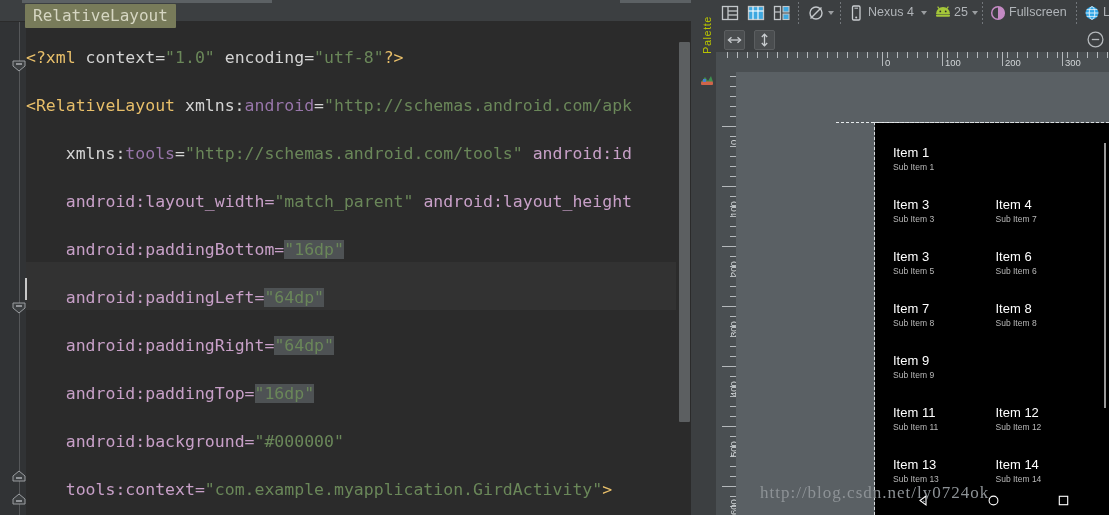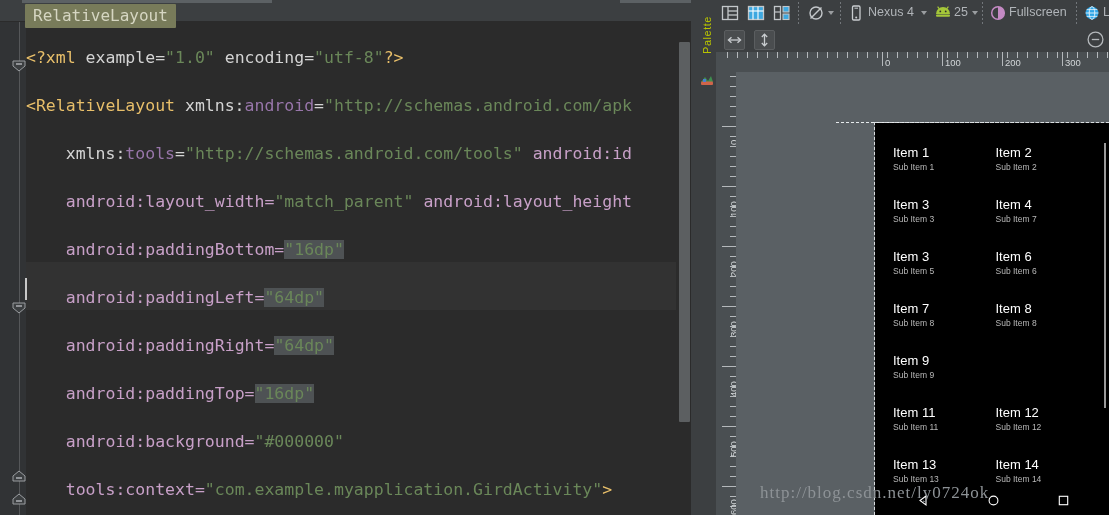--- a/index.html
+++ b/index.html
@@ -150,21 +150,21 @@
         <rect x="6" y="12" width="6" height="1.8" fill="#b8b8b8"></rect>
         <rect x="6.6" y="14.3" width="4.8" height="1.6" fill="#9a9a9a"></rect>
       </svg>
     </div>
 
     <div class="cursor-line"></div>
     <div class="cursor-line2"></div>
     <div class="caret"></div>
 
     <div class="code">
-<div class="ln"><span class="tag">&lt;?xml</span> <span class="white">example=</span><span class="str">"1.0"</span> <span class="white">encoding=</span><span class="str">"utf-8"</span><span class="tag">?&gt;</span></div>
+<div class="ln"><span class="tag">&lt;?xml</span> <span class="white">context=</span><span class="str">"1.0"</span> <span class="white">encoding=</span><span class="str">"utf-8"</span><span class="tag">?&gt;</span></div>
 <div class="ln"><span class="tag">&lt;RelativeLayout</span> <span class="white">xmlns:</span><span class="ns">android</span><span class="white">=</span><span class="str">"http://schemas.android.com/apk</span></div>
 <div class="ln">    <span class="white">xmlns:</span><span class="ns">tools</span><span class="white">=</span><span class="str">"http://schemas.android.com/tools"</span> <span class="attr">android:id</span></div>
 <div class="ln">    <span class="attr">android:layout_width=</span><span class="str">"match_parent"</span> <span class="attr">android:layout_height</span></div>
 <div class="ln">    <span class="attr">android:paddingBottom=</span><span class="strh">"16dp"</span></div>
 <div class="ln">    <span class="attr">android:paddingLeft=</span><span class="strh">"64dp"</span></div>
 <div class="ln">    <span class="attr">android:paddingRight=</span><span class="strh">"64dp"</span></div>
 <div class="ln">    <span class="attr">android:paddingTop=</span><span class="strh">"16dp"</span></div>
 <div class="ln">    <span class="attr">android:background=</span><span class="str">"#000000"</span></div>
 <div class="ln">    <span class="attr">tools:context=</span><span class="str">"com.example.myapplication.GirdActivity"</span><span class="tag">&gt;</span></div>
 
@@ -420,24 +420,20 @@
 
       <div class="phone">
         <div class="screen">
           <div class="grid">
 
             <div class="grow">
               <div class="gcell">
                 <div class="gtitle">Item 1</div>
                 <div class="gsub">Sub Item 1</div>
               </div>
-              <div class="gcell">
-                <div class="gtitle">Item 2</div>
-                <div class="gsub">Sub Item 2</div>
-              </div>
             </div>
 
             <div class="grow">
               <div class="gcell">
                 <div class="gtitle">Item 3</div>
                 <div class="gsub">Sub Item 3</div>
               </div>
               <div class="gcell">
                 <div class="gtitle">Item 4</div>
                 <div class="gsub">Sub Item 7</div>

